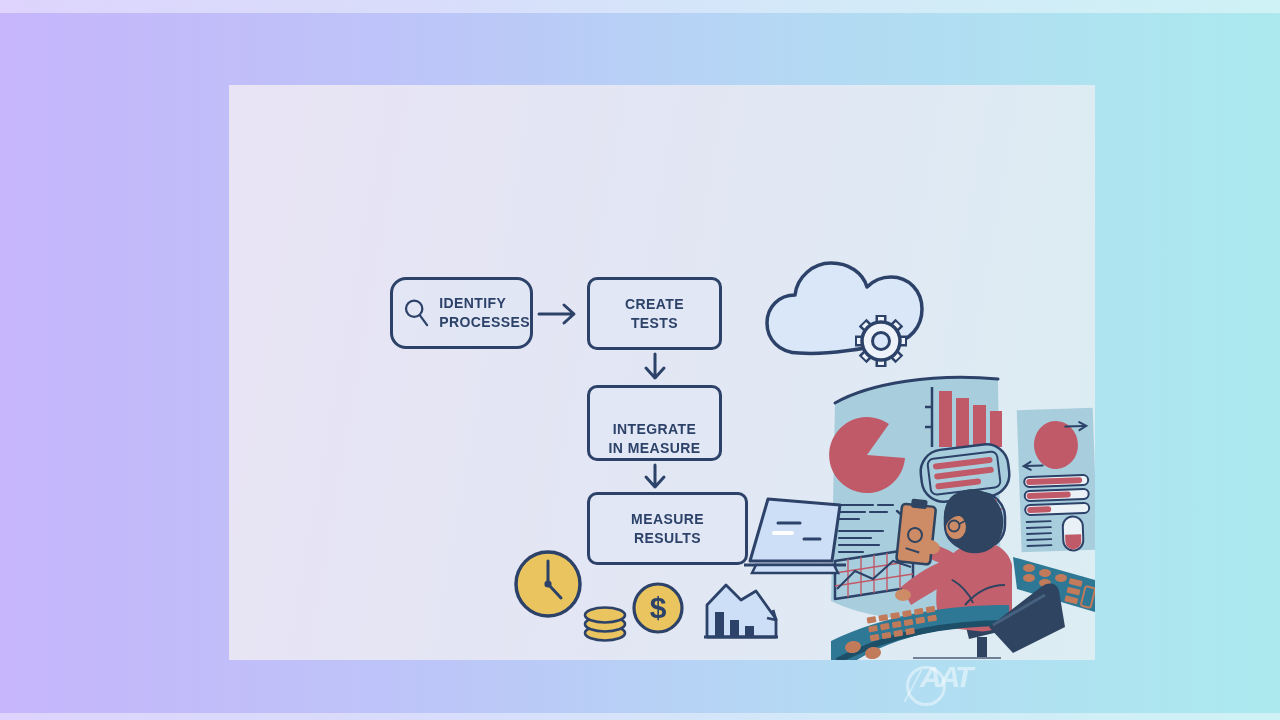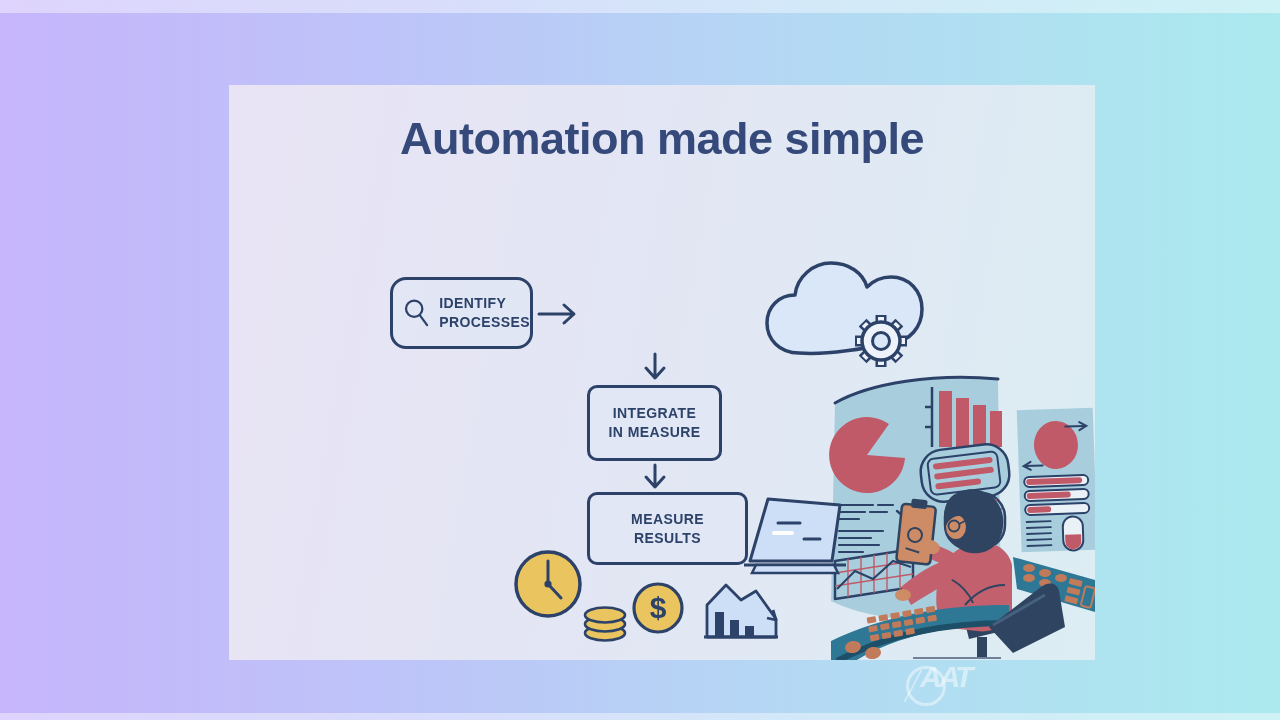--- a/index.html
+++ b/index.html
@@ -31,21 +31,21 @@
     background: rgba(224,230,245,0.85);
     color:#2d4269; font-weight:bold; font-size:14px; line-height:19px;
     letter-spacing:0.4px;
     display:flex; align-items:center; justify-content:center; text-align:center;
   }
   .flow-box .txt { display:flex; flex-direction:column; }
   #box-identify { left:161px; top:192px; width:143px; height:72px; }
   #box-identify { justify-content:flex-start; padding-left:10px; text-align:left;border-radius:16px; }
   #box-identify .txt { margin-left:7px; }
   #box-create   { left:358px; top:192px; width:135px; height:73px; }
-  #box-integrate{ left:358px; top:300px; width:135px; height:76px; }
+  #box-integrate{ left:358px; top:300px; width:135px; height:76px;align-items:flex-end; }
   #box-measure  { left:358px; top:407px; width:161px; height:73px; }
 
   .abs { position:absolute; }
   svg { display:block; }
 
   .watermark {
     position:absolute; left:898px; top:644px; width:130px; height:72px; z-index:5;
   }
   .watermark .wline {
     position:absolute; left:15px; top:13px; width:88px; height:2px;
@@ -67,38 +67,43 @@
 </style>
 </head>
 <body>
 
 <div class="band-top"></div>
 <div class="band-bottom"></div>
 
 <div class="card">
 
   <div class="title">
-    <div>Automation made simple</div>
   </div>
 
   <div class="flow-box" id="box-identify">
     <svg width="34" height="34" viewBox="0 0 34 34">
       <circle cx="13" cy="12" r="9.5" fill="none" stroke="#2d4269" stroke-width="2.6"></circle>
       <line x1="19.5" y1="19.5" x2="28" y2="31" stroke="#2d4269" stroke-width="2.6" stroke-linecap="round"></line>
     </svg>
     <span class="txt">
       <span>IDENTIFY</span>
       <span>PROCESSES</span>
     </span>
   </div>
 
   <svg class="abs" style="left:307px; top:215px;" width="46" height="28" viewBox="0 0 46 28">
     <path d="M3,14 H36 M28,5 L38,14 L28,23" fill="none" stroke="#2d4269" stroke-width="3" stroke-linecap="round" stroke-linejoin="round"></path>
   </svg>
 
+  <div class="flow-box" id="box-create">
+    <span class="txt">
+      <span>CREATE</span>
+      <span>TESTS</span>
+    </span>
+  </div>
 
   <svg class="abs" style="left:413px; top:267px;" width="26" height="32" viewBox="0 0 26 32">
     <path d="M13,2 V24 M4,16 L13,26 L22,16" fill="none" stroke="#2d4269" stroke-width="3" stroke-linecap="round" stroke-linejoin="round"></path>
   </svg>
 
   <div class="flow-box" id="box-integrate">
     <span class="txt">
       <span>INTEGRATE</span>
       <span>IN MEASURE</span>
     </span>

